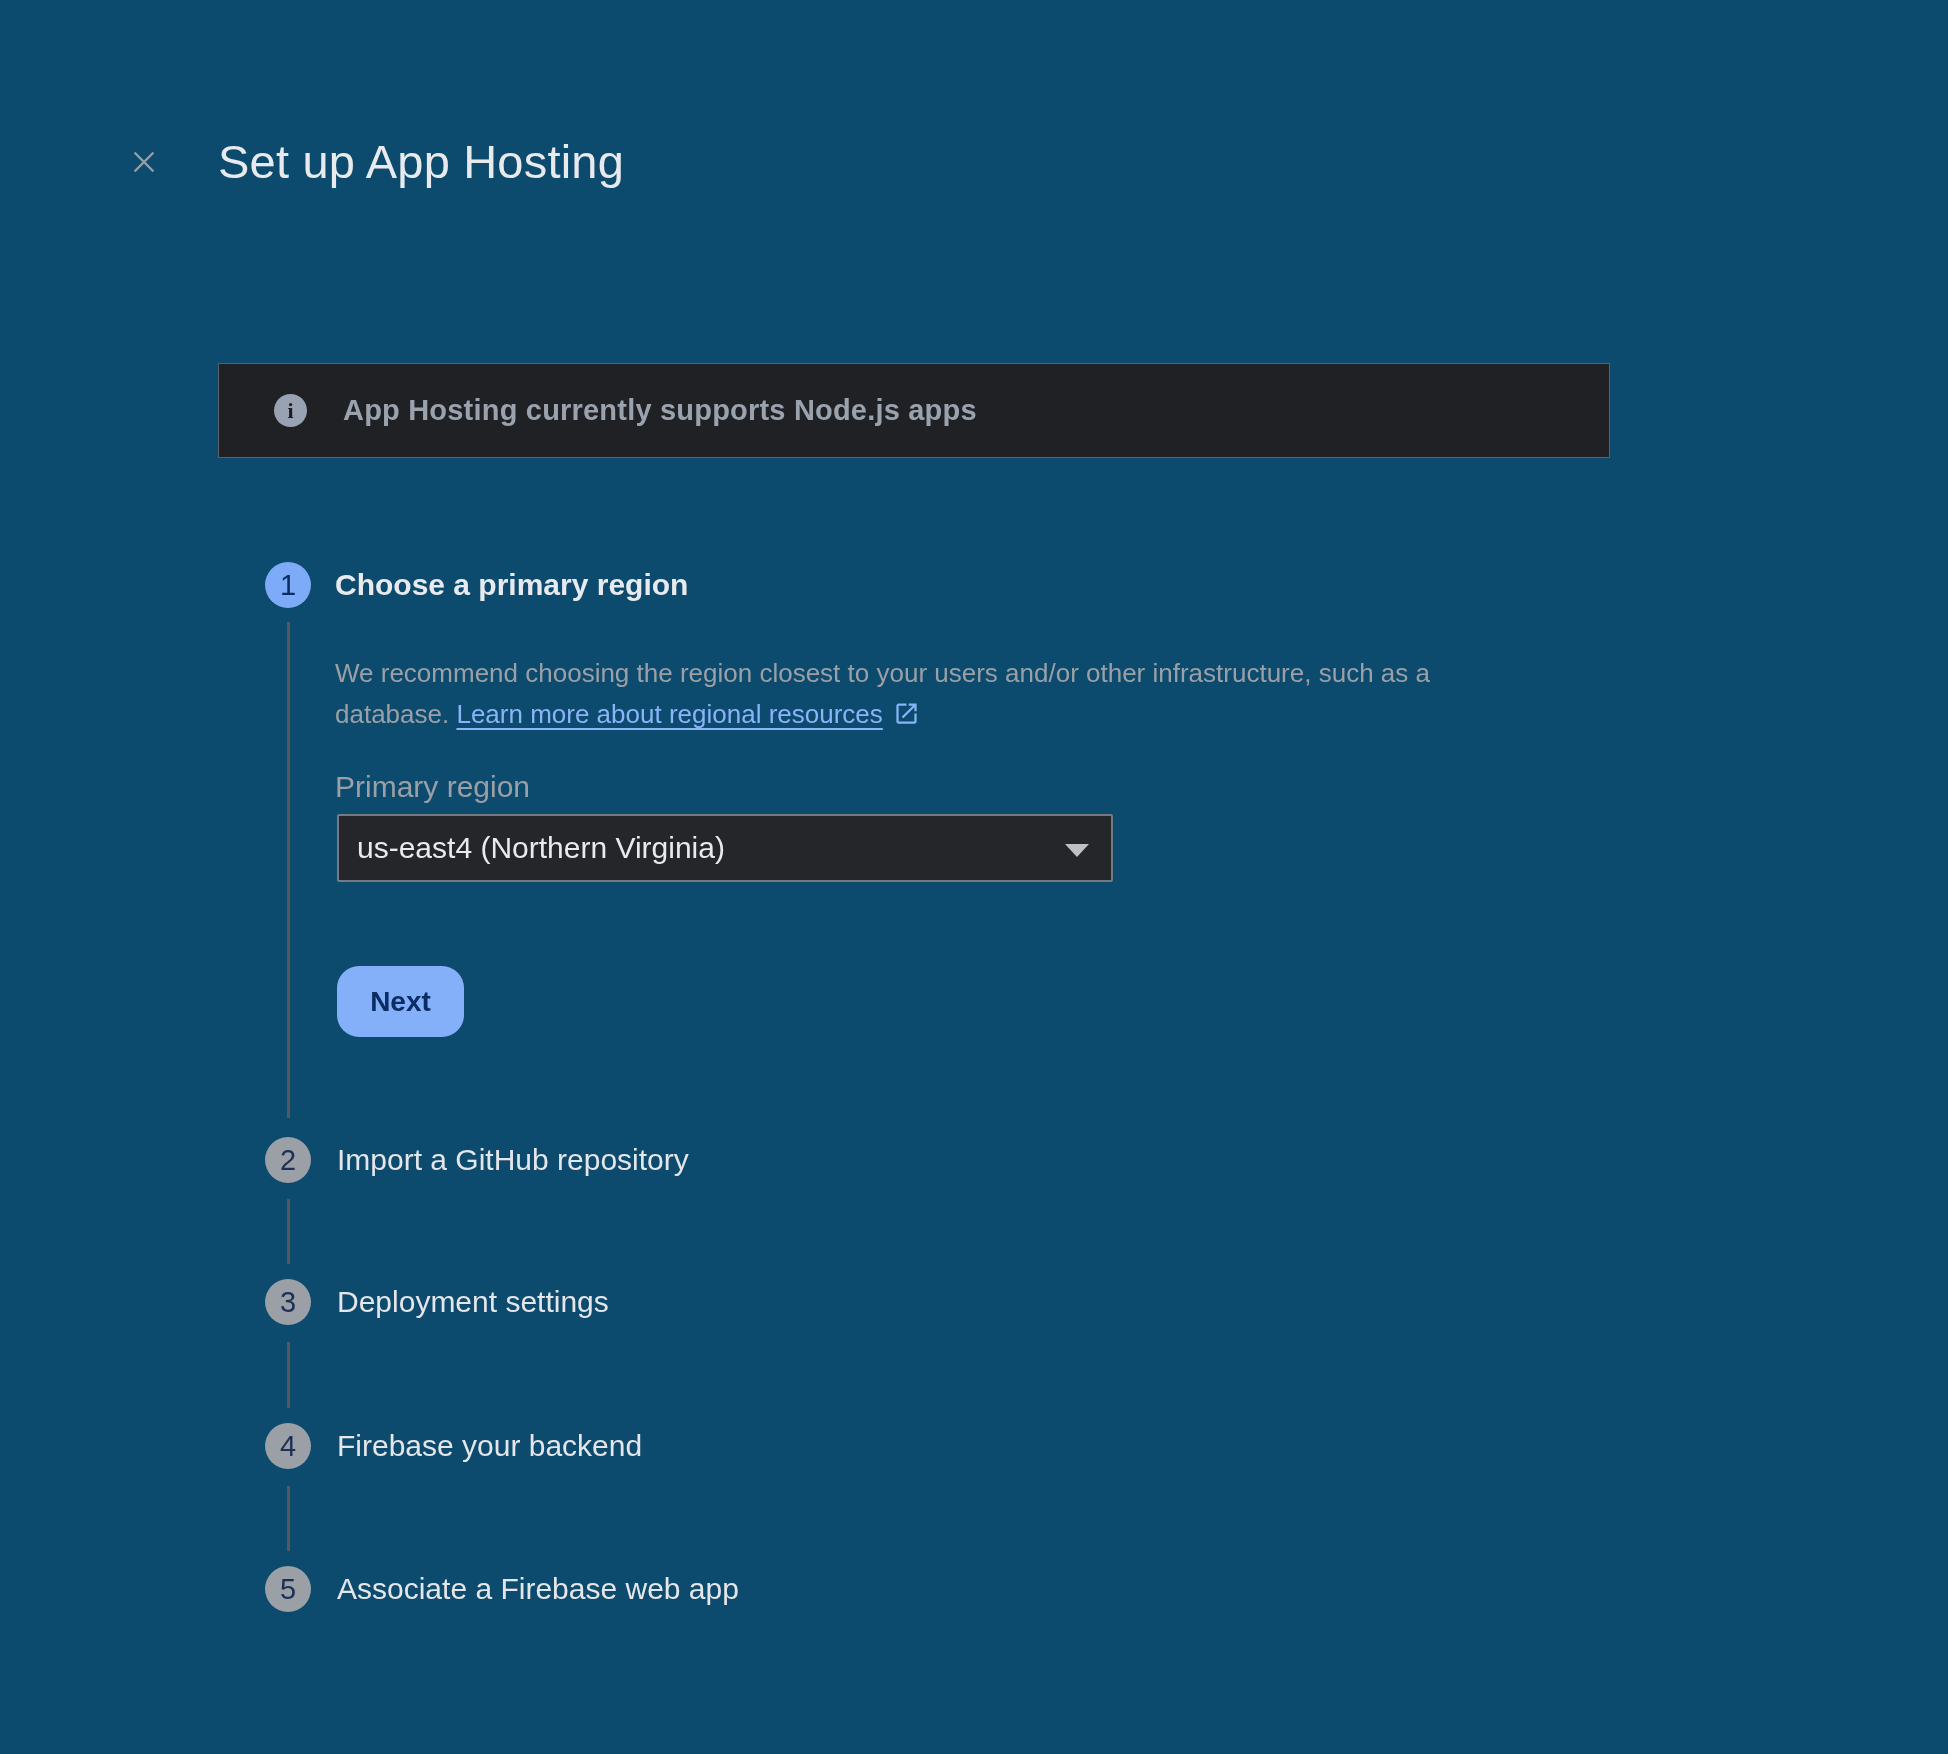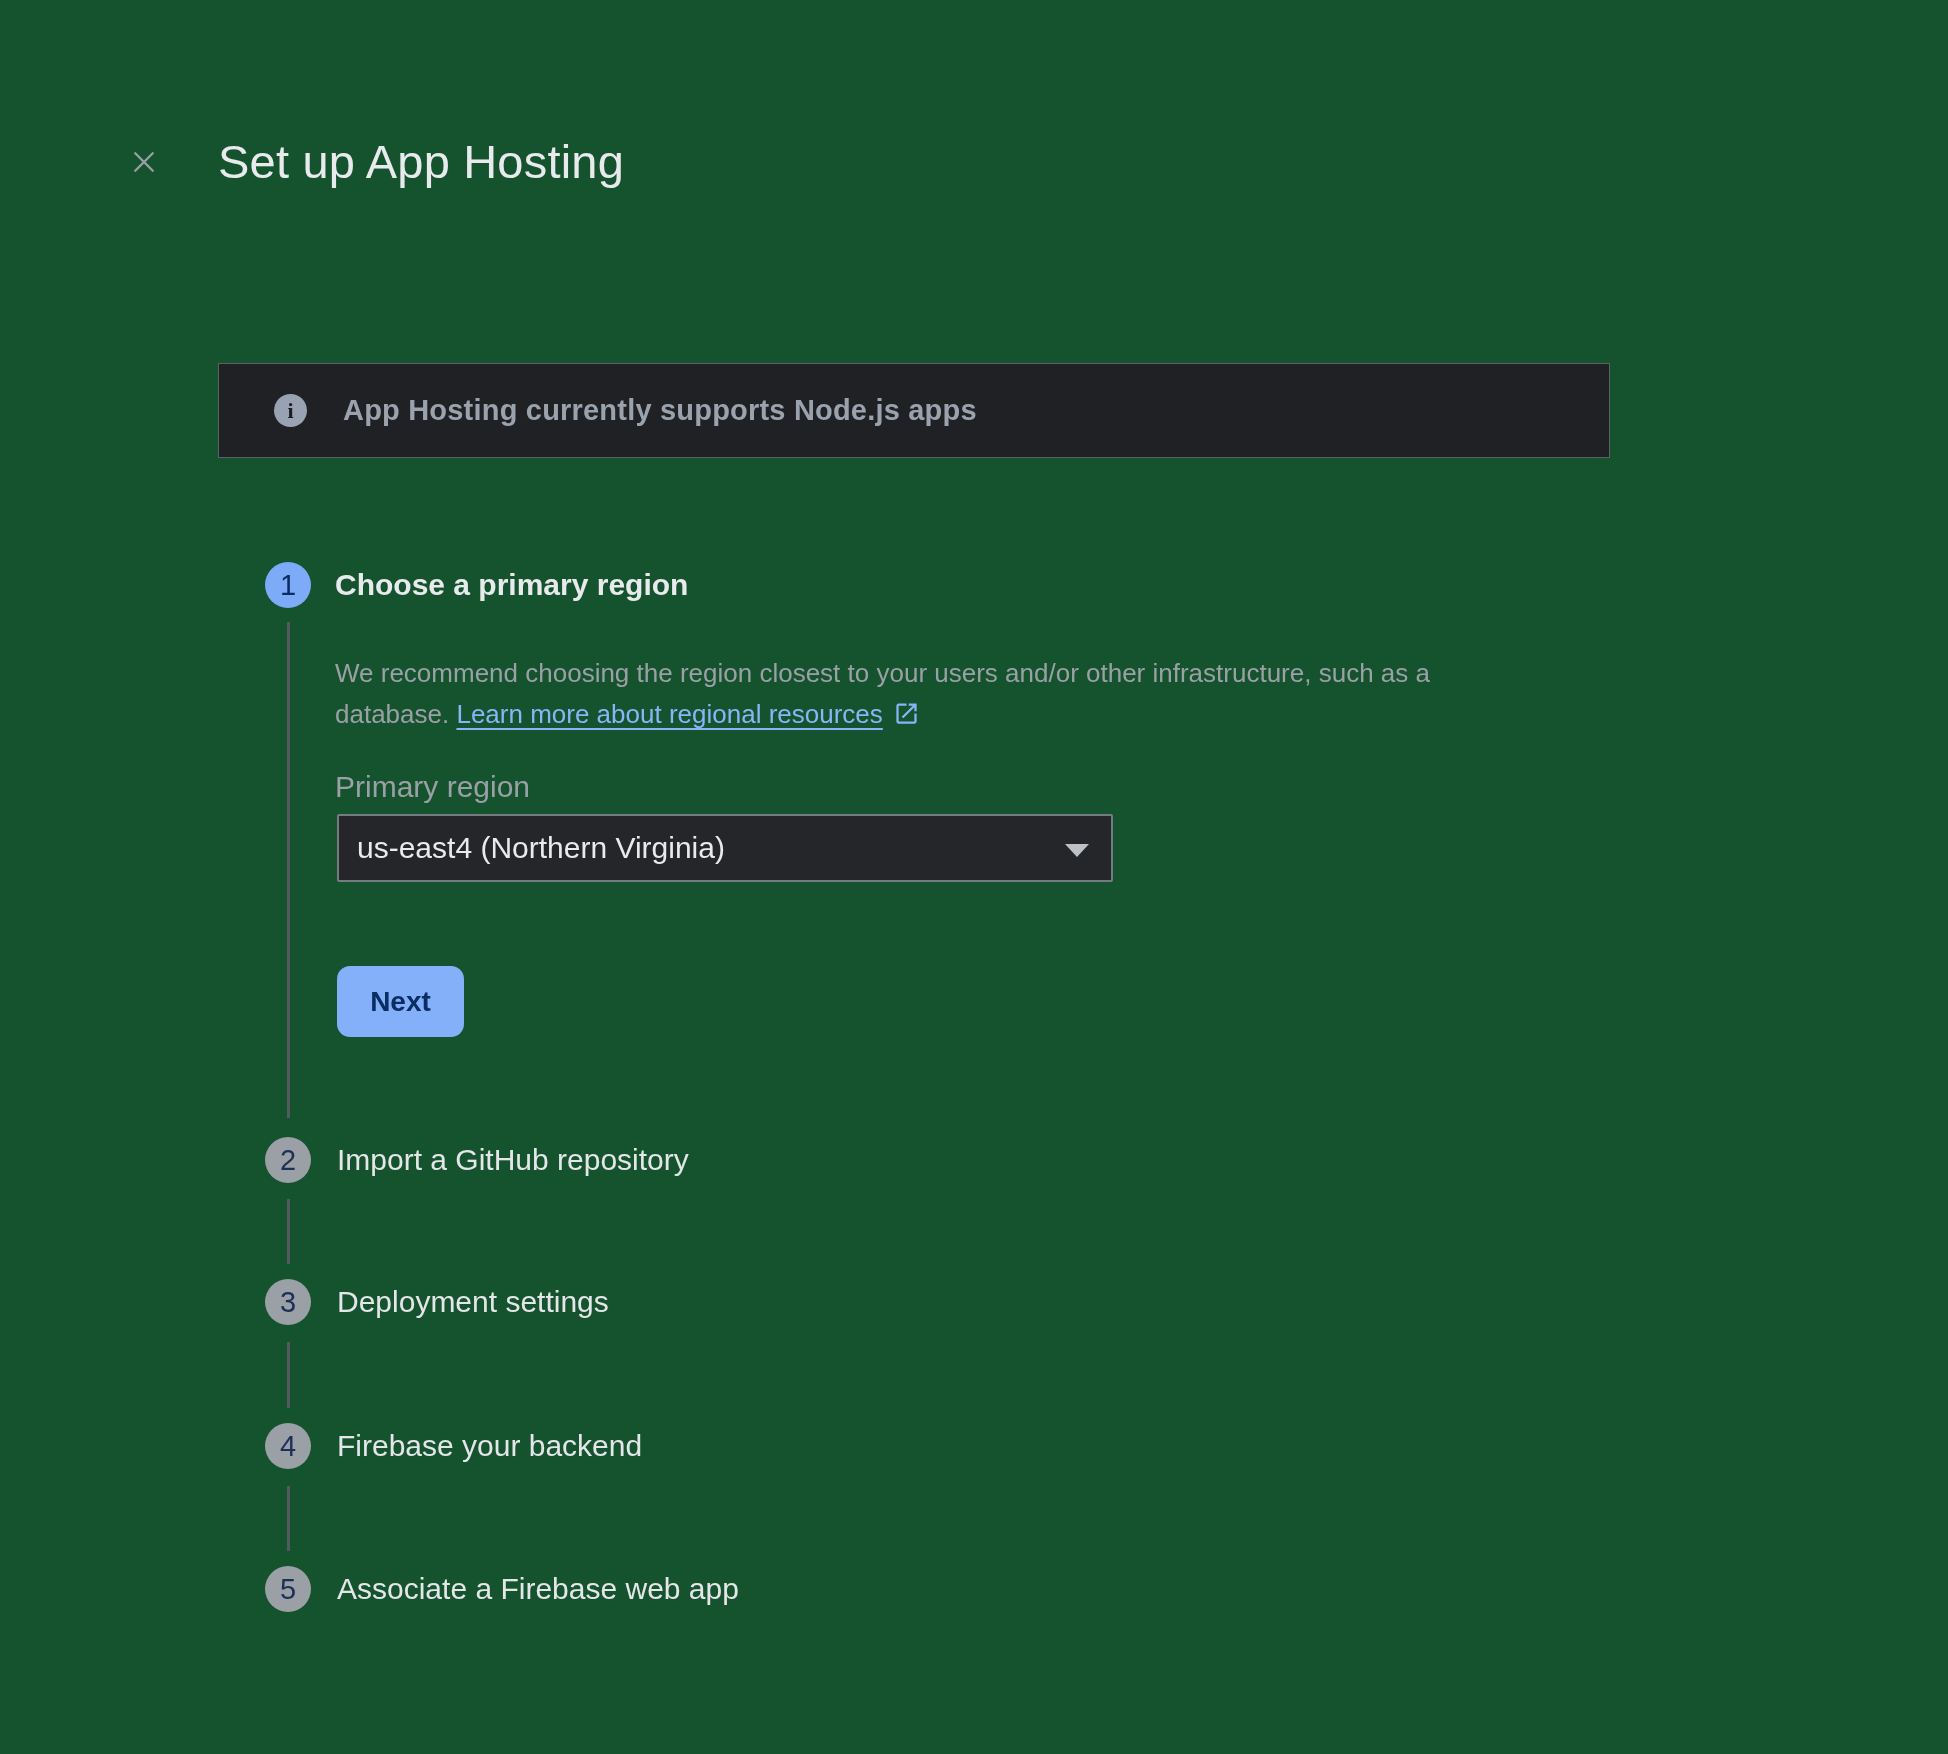--- a/index.html
+++ b/index.html
@@ -1,19 +1,19 @@
 <!DOCTYPE html>
 <html><head>
 <meta charset="utf-8">
 <style>
   html,body{margin:0;padding:0;background:#131314;}
   .page{
     position:relative;
     width:1948px;height:1754px;
-    background:#14532d;
+    background:#0c4a6e;
     font-family:"Liberation Sans", sans-serif;
     overflow:hidden;
     -webkit-font-smoothing:antialiased;
   }
 
   
   .close-btn{
     position:absolute;left:122px;top:140px;
     width:44px;height:44px;
     display:flex;align-items:center;justify-content:center;
@@ -100,21 +100,21 @@
   .select-arrow{
     position:absolute;right:22px;top:28px;
     width:0;height:0;
     border-left:12px solid transparent;
     border-right:12px solid transparent;
     border-top:13px solid #bdc1c6;
   }
   .next-btn{
     position:absolute;left:337px;top:966px;
     width:127px;height:71px;
-    background:#84aff9;border:none;border-radius:13px;
+    background:#84aff9;border:none;border-radius:22px;
     font-family:"Liberation Sans", sans-serif;
     font-size:28px;font-weight:600;color:#0a2d64;
     cursor:pointer;
   }
 </style>
 </head>
 <body>
 
 <div class="page">
 

